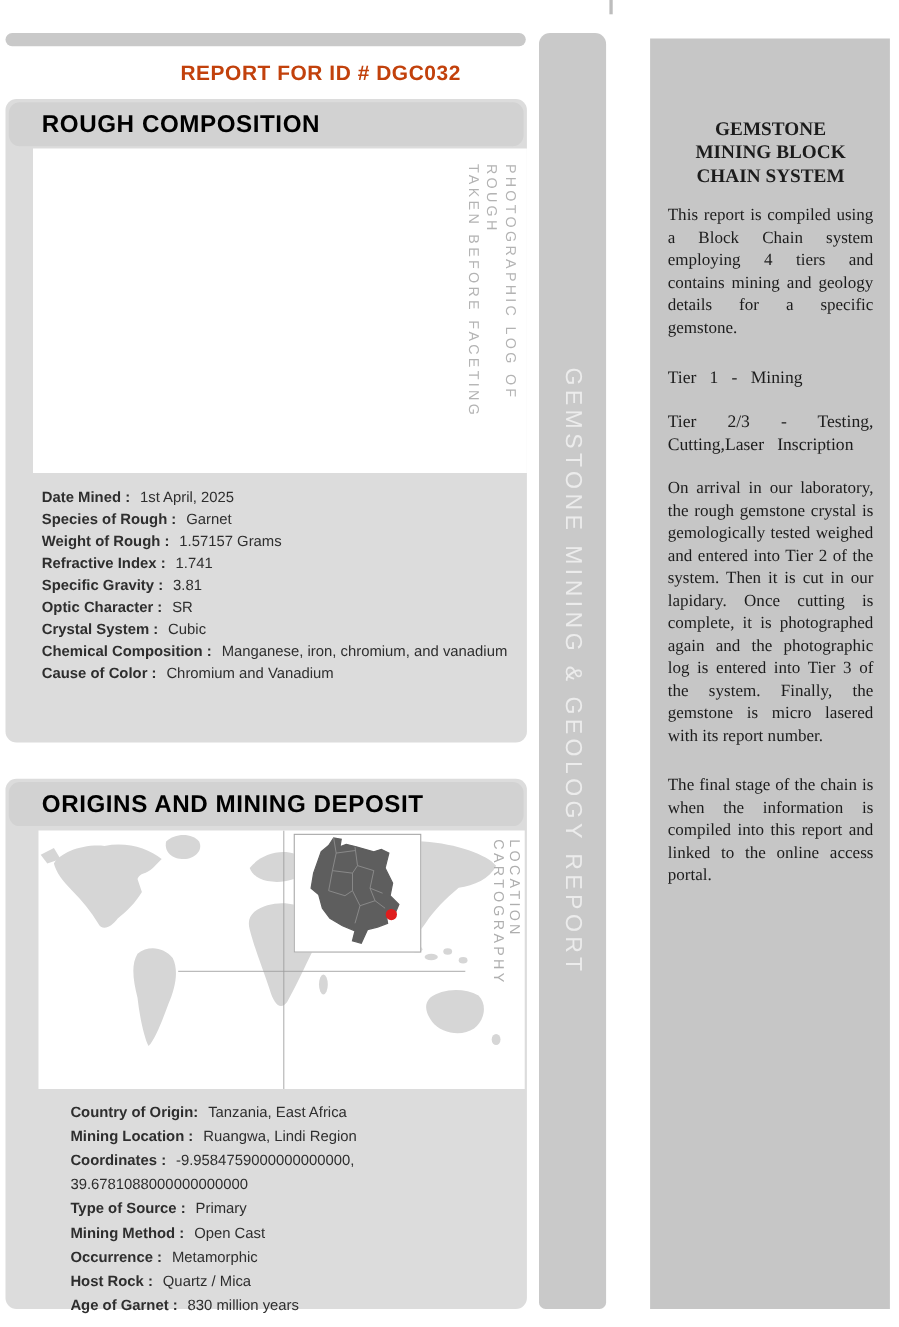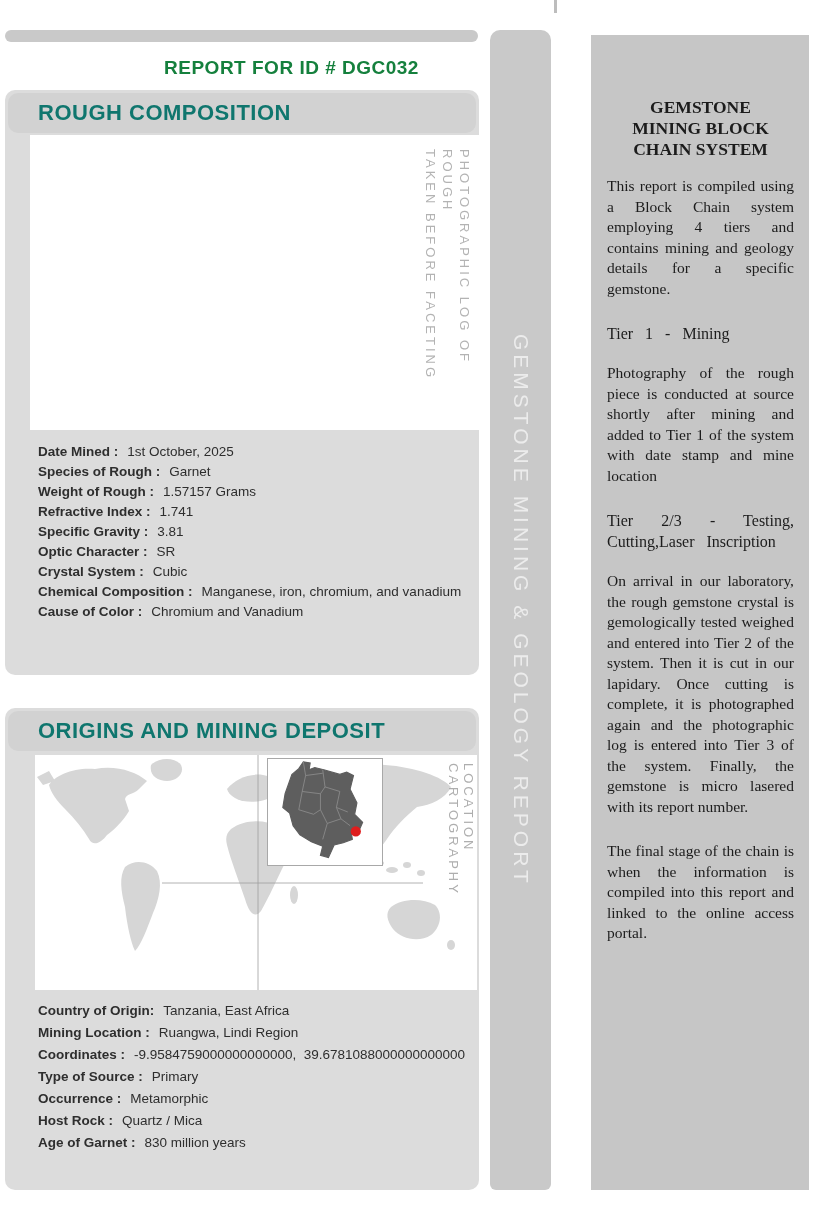--- a/index.html
+++ b/index.html
@@ -4,56 +4,56 @@
 <style>
   html,body{margin:0;padding:0;background:#ffffff;}
   .page{position:relative;width:817px;height:1206px;background:#ffffff;overflow:hidden;
         font-family:"Liberation Sans",sans-serif;}
 
   .top-dash{position:absolute;left:554px;top:0;width:3px;height:13px;background:#bdbdbd;}
 
   .topbar{position:absolute;left:5px;top:30px;width:473px;height:12px;background:#c9c9c9;border-radius:6px;}
 
   .page-title{position:absolute;left:0;top:57px;width:479px;box-sizing:border-box;padding-left:104px;
-              text-align:center;font-size:19px;font-weight:bold;color:#15803d;letter-spacing:.5px;}
+              text-align:center;font-size:19px;font-weight:bold;color:#c2410c;letter-spacing:.5px;}
 
   .panel{position:absolute;left:5px;width:474px;background:#dcdcdc;border-radius:10px;}
   .panel1{top:90px;height:585px;}
   .panel2{top:708px;height:482px;}
 
   .phead{position:absolute;left:3px;top:3px;width:468px;height:40px;background:#d2d2d2;border-radius:10px;
          display:flex;align-items:center;box-sizing:border-box;padding-left:30px;
-         font-size:22px;font-weight:bold;letter-spacing:.5px;color:#0f766e;white-space:nowrap;}
+         font-size:22px;font-weight:bold;letter-spacing:.5px;color:#000000;white-space:nowrap;}
 
   .photo-box{position:absolute;left:25px;top:45px;width:449px;height:295px;background:#ffffff;}
   .photo-caption{position:absolute;top:14px;right:6px;writing-mode:vertical-rl;
                  font-size:13px;letter-spacing:3px;color:#b3b3b3;line-height:17px;}
   .photo-caption span{display:block;}
 
   .map-box{position:absolute;left:30px;top:47px;width:442px;height:235px;background:#ffffff;}
   .map-box > svg{position:absolute;left:0;top:0;}
   .inset{position:absolute;left:232px;top:3px;width:116px;height:108px;background:#ffffff;
          border:1px solid #a8a8a8;box-sizing:border-box;}
   .map-caption{position:absolute;top:8px;right:1px;writing-mode:vertical-rl;
                font-size:13px;letter-spacing:3px;color:#aeaeae;}
 
   .fields{position:absolute;left:33px;font-size:13.5px;color:#2e2e2e;}
   .fields1{top:352px;line-height:20px;}
-  .fields2{top:292px;line-height:22px;}
+  .fields2{top:292px;line-height:22px;margin-left:26px;}
   .flabel{font-weight:bold;margin-right:9px;}
   .fvalue{white-space:pre-wrap;}
 
   .strip{position:absolute;left:490px;top:30px;width:61px;height:1160px;background:#c9c9c9;
          border-radius:10px 10px 6px 6px;display:flex;align-items:center;justify-content:center;}
   .strip-text{writing-mode:vertical-rl;white-space:nowrap;font-size:21px;letter-spacing:4px;color:#ececec;}
 
   .sidebar{position:absolute;left:591px;top:35px;width:218px;height:1155px;background:#c6c6c6;
            box-sizing:border-box;padding:58px 15px 0 16px;
            font-family:"Liberation Serif",serif;color:#1c1c1c;}
-  .sb-title{max-width:150px;margin:4px auto 16px;text-align:center;
+  .sb-title{max-width:150px;margin:14px auto 16px;text-align:center;
             font-size:17.5px;font-weight:bold;line-height:21px;}
   .sb-p{margin:0 0 24px;font-size:15.5px;line-height:20.5px;text-align:justify;}
   .sb-h{margin:0 0 19px;font-size:16px;font-weight:normal;line-height:21px;
         text-align:justify;word-spacing:8px;}
 </style>
 </head>
 <body>
 
 <div class="page">
 
@@ -66,21 +66,21 @@
     <div class="phead">ROUGH COMPOSITION</div>
 
     <div class="photo-box">
       <div class="photo-caption">
         <span>PHOTOGRAPHIC LOG OF ROUGH</span>
         <span>TAKEN BEFORE FACETING</span>
       </div>
     </div>
 
     <div class="fields fields1">
-      <div><span class="flabel">Date Mined :</span><span class="fvalue">1st October, 2025</span></div>
+      <div><span class="flabel">Date Mined :</span><span class="fvalue">1st April, 2025</span></div>
       <div><span class="flabel">Species of Rough :</span><span class="fvalue">Garnet</span></div>
       <div><span class="flabel">Weight of Rough :</span><span class="fvalue">1.57157 Grams</span></div>
       <div><span class="flabel">Refractive Index :</span><span class="fvalue">1.741</span></div>
       <div><span class="flabel">Specific Gravity :</span><span class="fvalue">3.81</span></div>
       <div><span class="flabel">Optic Character :</span><span class="fvalue">SR</span></div>
       <div><span class="flabel">Crystal System :</span><span class="fvalue">Cubic</span></div>
       <div><span class="flabel">Chemical Composition :</span><span class="fvalue">Manganese, iron, chromium, and vanadium</span></div>
       <div><span class="flabel">Cause of Color :</span><span class="fvalue">Chromium and Vanadium</span></div>
     </div>
   </section>
@@ -124,36 +124,36 @@
       </div>
 
       <div class="map-caption">LOCATION CARTOGRAPHY</div>
     </div>
 
     <div class="fields fields2">
       <div><span class="flabel">Country of Origin:</span><span class="fvalue">Tanzania, East Africa</span></div>
       <div><span class="flabel">Mining Location :</span><span class="fvalue">Ruangwa, Lindi Region</span></div>
       <div><span class="flabel">Coordinates :</span><span class="fvalue">-9.9584759000000000000,  39.6781088000000000000</span></div>
       <div><span class="flabel">Type of Source :</span><span class="fvalue">Primary</span></div>
+      <div><span class="flabel">Mining Method :</span><span class="fvalue">Open Cast</span></div>
       <div><span class="flabel">Occurrence :</span><span class="fvalue">Metamorphic</span></div>
       <div><span class="flabel">Host Rock :</span><span class="fvalue">Quartz / Mica</span></div>
       <div><span class="flabel">Age of Garnet :</span><span class="fvalue">830 million years</span></div>
     </div>
   </section>
 
   <div class="strip">
     <div class="strip-text">GEMSTONE MINING &amp; GEOLOGY REPORT</div>
   </div>
 
   <aside class="sidebar">
     <h2 class="sb-title">GEMSTONE MINING BLOCK CHAIN SYSTEM</h2>
     <p class="sb-p">This report is compiled using a Block Chain system employing 4 tiers and contains mining and geology details for a specific gemstone.</p>
 
     <h3 class="sb-h">Tier 1 - Mining</h3>
-    <p class="sb-p">Photography of the rough piece is conducted at source shortly after mining and added to Tier 1 of the system with date stamp and mine location</p>
 
     <h3 class="sb-h">Tier 2/3 - Testing, Cutting,Laser Inscription</h3>
     <p class="sb-p">On arrival in our laboratory, the rough gemstone crystal is gemologically tested weighed and entered into Tier 2 of the system. Then it is cut in our lapidary. Once cutting is complete, it is photographed again and the photographic log is entered into Tier 3 of the system. Finally, the gemstone is micro lasered with its report number.</p>
 
     <p class="sb-p">The final stage of the chain is when the information is compiled into this report and linked to the online access portal.</p>
   </aside>
 
 </div>
 
 </body></html>

